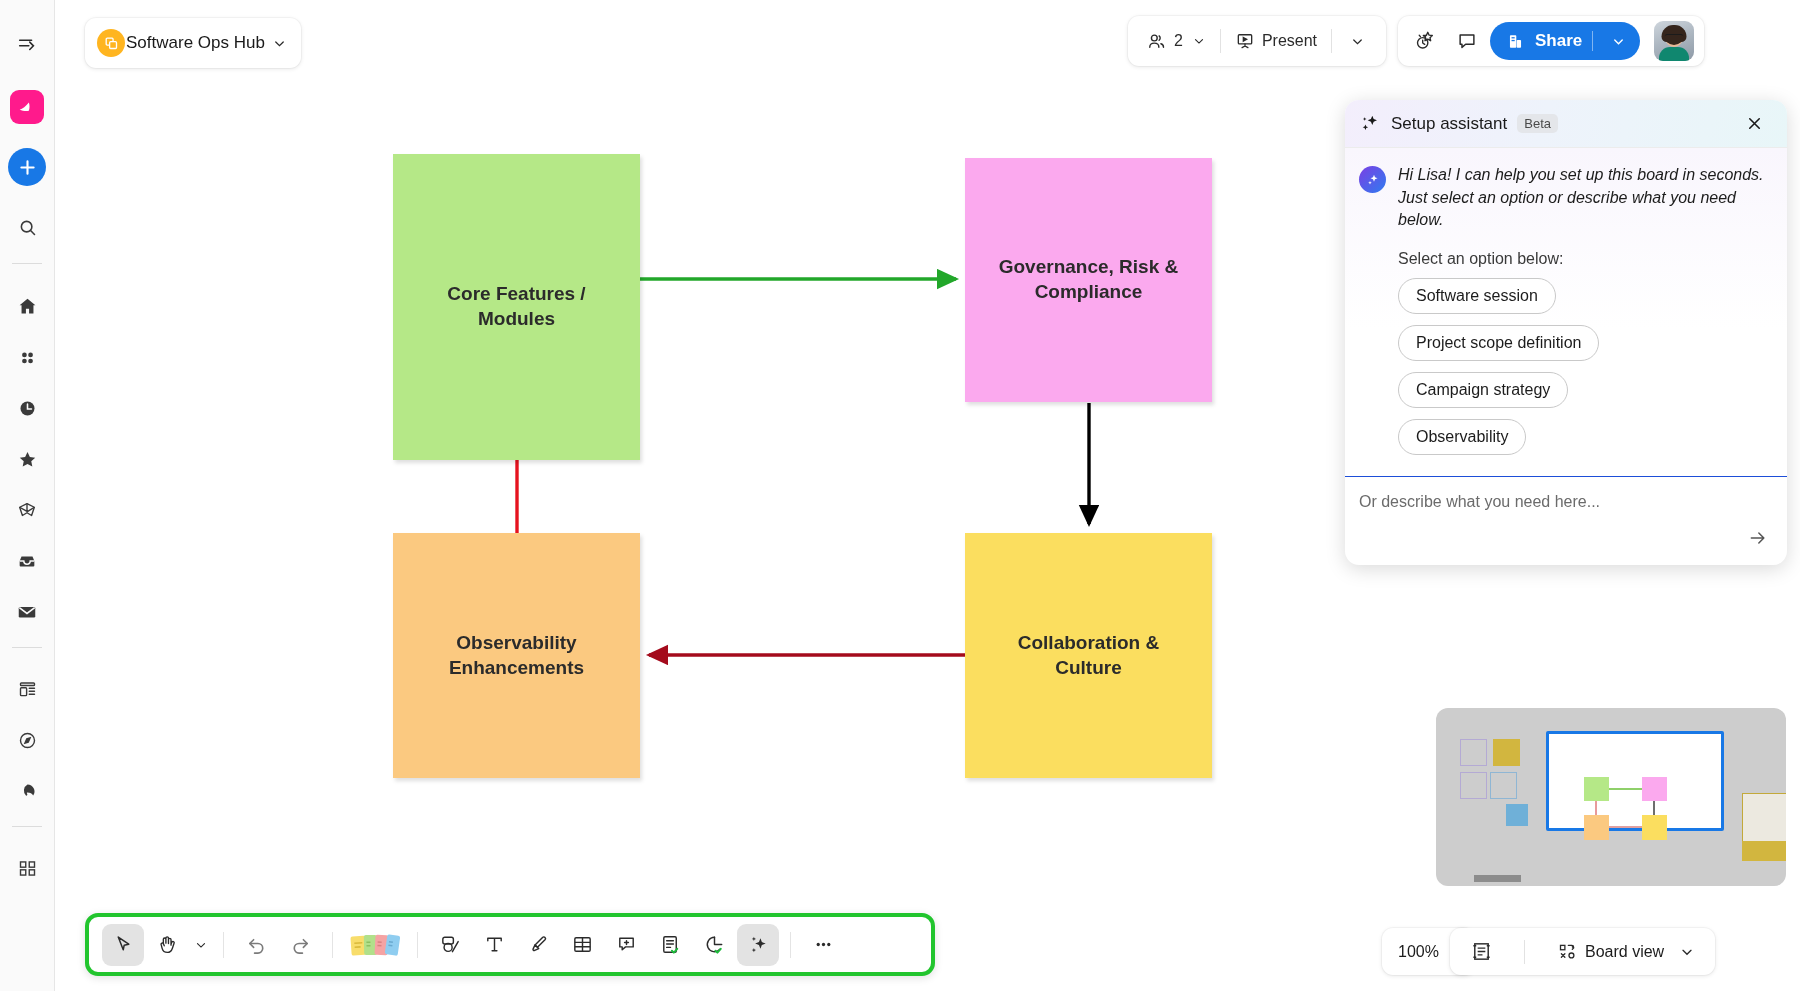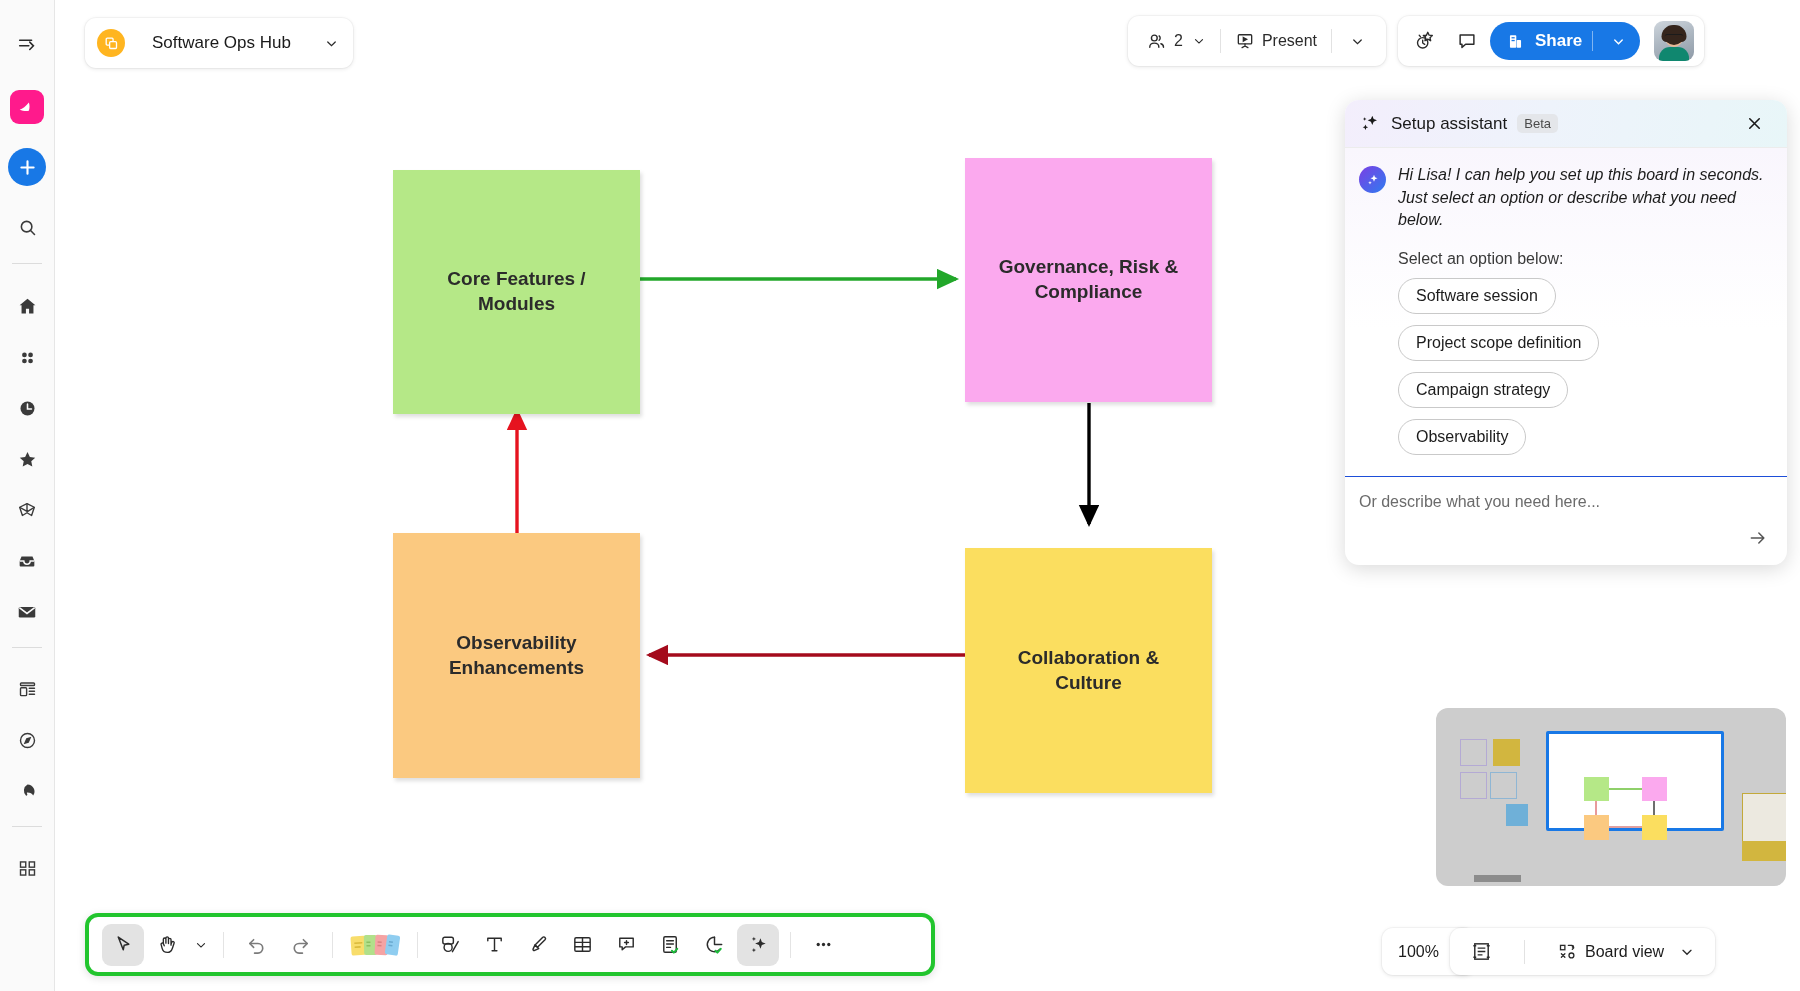--- a/index.html
+++ b/index.html
@@ -31,21 +31,21 @@
     display:flex; align-items:center; justify-content:center; color:#fff; flex:none;
   }
 
   
   .pill {
     background:#fff; border-radius:11px;
     box-shadow:0 1px 4px rgba(0,0,0,.10), 0 0 0 1px rgba(0,0,0,.03);
     display:flex; align-items:center; height:50px;
   }
   #board-chip {
-    position:absolute; left:85px; top:18px; padding:0 14px 0 12px; gap:27px;
+    position:absolute; left:85px; top:18px; padding:0 14px 0 12px; gap:1px;
     cursor:pointer;
   }
   #board-chip .bicon {
     width:28px; height:28px; border-radius:50%; background:#ffb520;
     display:flex; align-items:center; justify-content:center; color:#fff; flex:none;
   }
   #board-title { font-size:17px; color:#1a1a1a; white-space:nowrap; }
 
   #collab-pill { position:absolute; left:1128px; top:16px; padding:0 10px; gap:6px; }
   #utility-pill { position:absolute; left:1398px; top:16px; padding:0 8px; gap:4px; }
@@ -282,33 +282,33 @@
           </marker>
         <marker id="ah-red" markerWidth="7" markerHeight="7" refX="5.6" refY="3" orient="auto">
             <path d="M0,0 L6.5,3 L0,6 z" fill="#e6131f"></path>
           </marker>
       </defs>
       <line x1="585" y1="279" x2="901" y2="279" stroke="#22a72a" stroke-width="3.4" marker-end="url(#ah-green)"></line>
       <line x1="1034" y1="403" x2="1034" y2="524" stroke="#000000" stroke-width="3.4" marker-end="url(#ah-black)"></line>
       <line x1="910" y1="655" x2="594" y2="655" stroke="#a40b1c" stroke-width="3.4" marker-end="url(#ah-dark)"></line>
       <line x1="462" y1="533" x2="462" y2="411" stroke="#e6131f" stroke-width="3.4" marker-end="url(#ah-red)"></line>
     </svg>
-    <div class="note" style="left:338px;top:170px;width:247px;height:244px;background:#b5e887">
+    <div class="note" style="left:338px;top:154px;width:247px;height:306px;background:#b5e887">
       <span style="white-space:pre-line">Core Features /
 Modules</span>
     </div>
     <div class="note" style="left:910px;top:158px;width:247px;height:244px;background:#fba9ee">
       <span style="white-space:pre-line">Governance, Risk &amp;
 Compliance</span>
     </div>
     <div class="note" style="left:338px;top:533px;width:247px;height:245px;background:#fbc980">
       <span style="white-space:pre-line">Observability
 Enhancements</span>
     </div>
-    <div class="note" style="left:910px;top:548px;width:247px;height:245px;background:#fbde5f">
+    <div class="note" style="left:910px;top:533px;width:247px;height:245px;background:#fbde5f">
       <span style="white-space:pre-line">Collaboration &amp;
 Culture</span>
     </div>
   </div>
 
   <div id="board-chip" class="pill">
     <span class="bicon">
       <svg width="15" height="15" viewBox="0 0 24 24" fill="none" stroke="#fff" stroke-width="2.1">
           <rect x="3.5" y="3.5" width="11" height="11" rx="1.6"></rect>
           <rect x="9" y="9" width="11" height="11" rx="1.6" fill="#ffb520"></rect>

